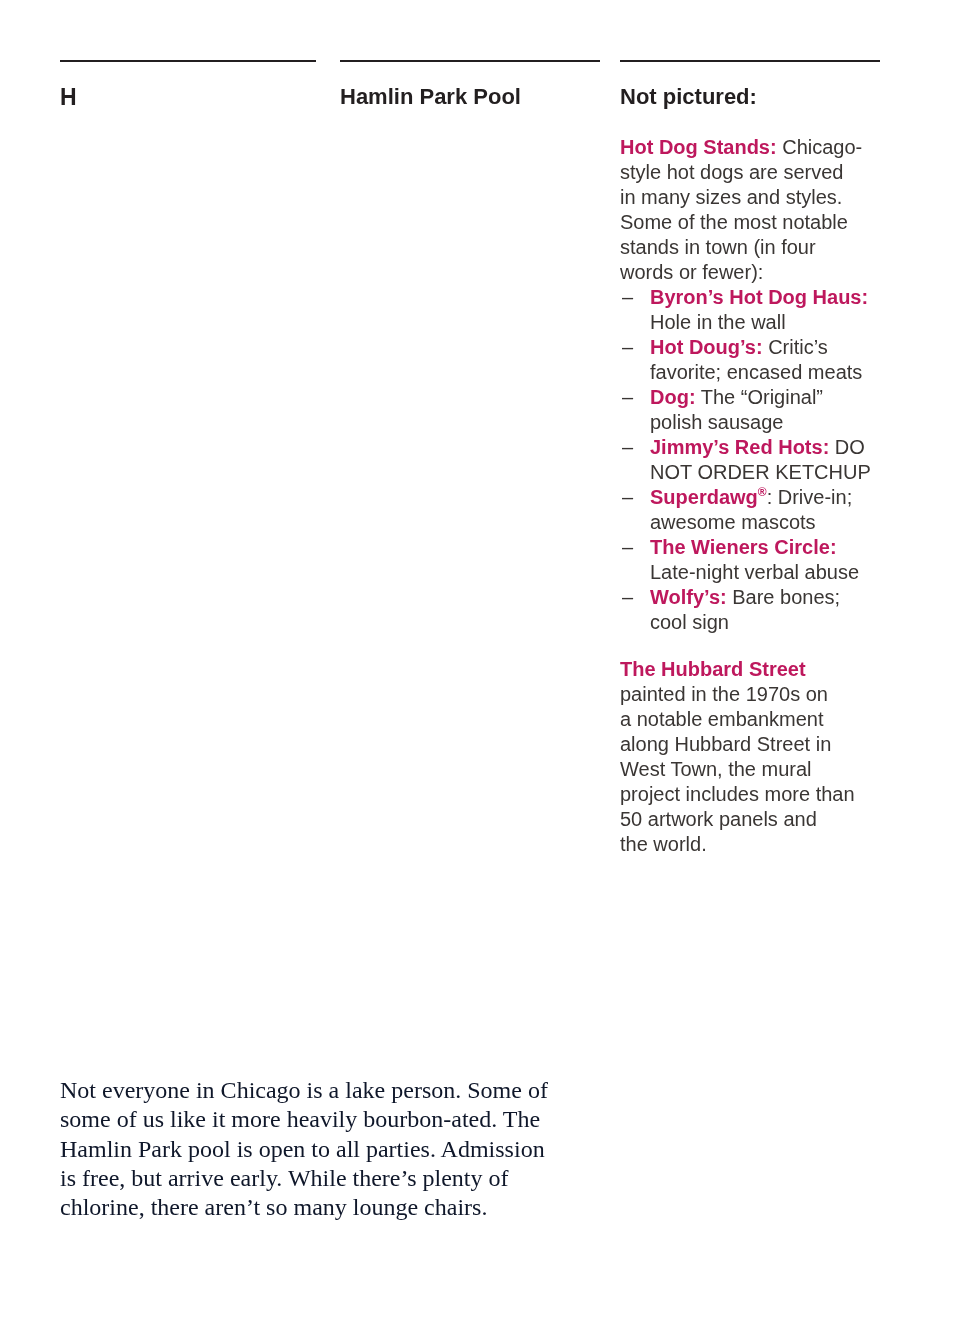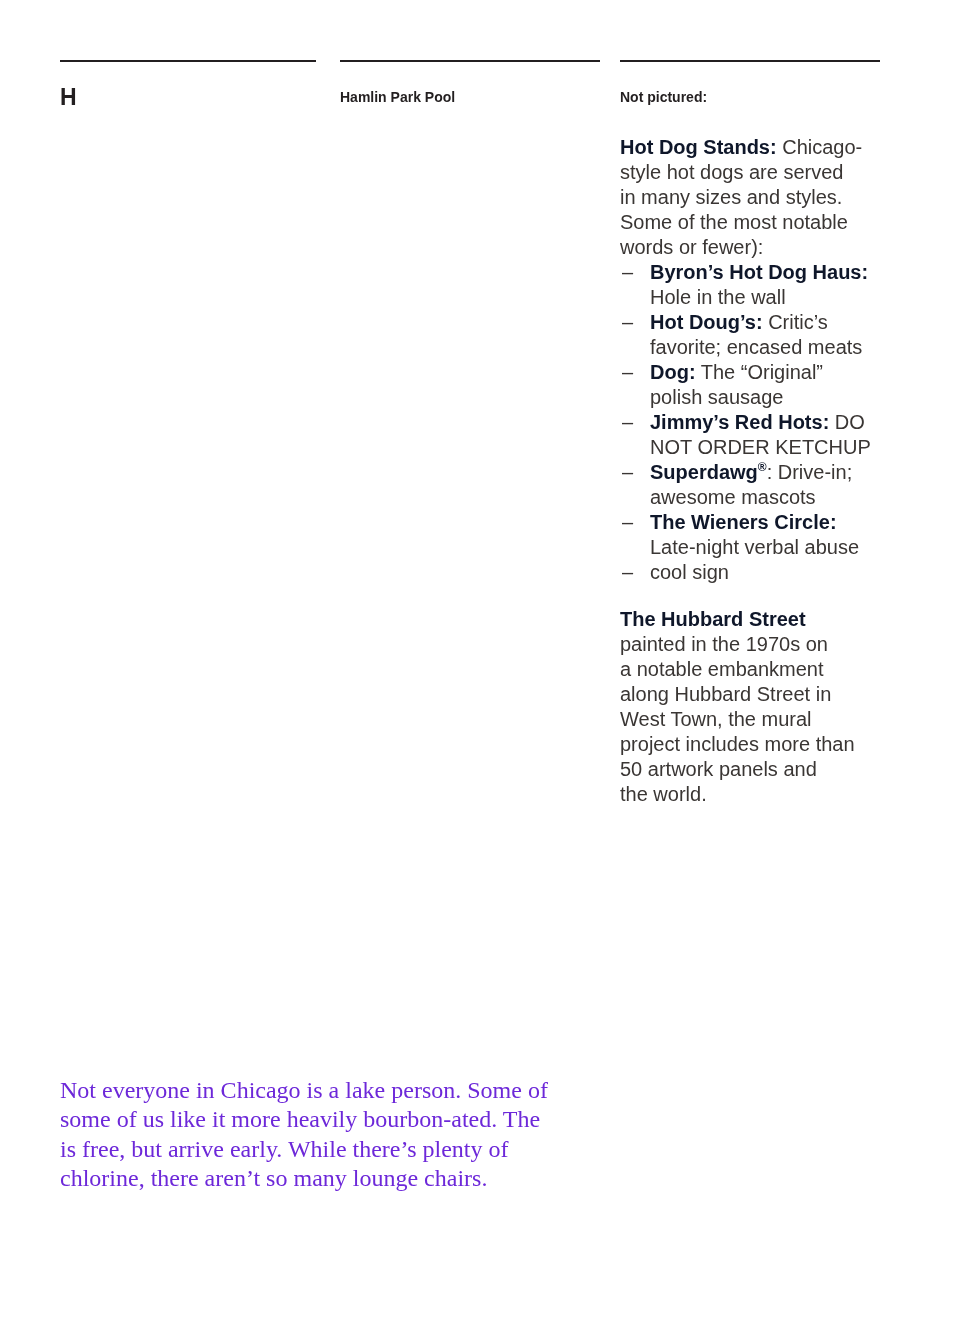--- a/index.html
+++ b/index.html
@@ -10,64 +10,65 @@
     overflow:hidden;
     font-family:"Liberation Sans", sans-serif;
   }
   .rule{position:absolute;top:60px;height:2px;background:#231f20;}
   #rule-1{left:60px;width:256px;}
   #rule-2{left:340px;width:260px;}
   #rule-3{left:620px;width:260px;}
 
   .masthead-item{
     position:absolute;top:84px;
-    font-weight:bold;font-size:14px;line-height:26px;
+    font-weight:bold;font-size:22px;line-height:26px;
     color:#231f20;white-space:nowrap;
   }
   #section-letter{left:60px;font-size:23px;}
   #article-title{left:340px;}
   #sidebar-heading{left:620px;}
 
   #sidebar{
     position:absolute;left:620px;top:135px;width:290px;
     font-size:20px;line-height:25px;color:#3a3634;
   }
   #sidebar .line{white-space:nowrap;}
-  #sidebar b{font-weight:bold;color:#0f172a;}
+  #sidebar b{font-weight:bold;color:#be185d;}
   sup.reg{font-size:12px;line-height:0;vertical-align:super;}
 
   .stand-item{position:relative;padding-left:30px;}
   .stand-item .marker{position:absolute;left:2px;top:0;color:#3a3634;}
 
   #mural{margin-top:22px;}
 
   #body-para{
     position:absolute;left:60px;top:1076px;width:600px;
     font-family:"Liberation Serif", serif;
-    font-size:24px;line-height:29.3px;color:#6d28d9;
+    font-size:24px;line-height:29.3px;color:#0f172a;
   }
   #body-para .line{white-space:nowrap;}
 </style>
 </head>
 <body>
 
 <div class="rule" id="rule-1"></div>
 <div class="rule" id="rule-2"></div>
 <div class="rule" id="rule-3"></div>
 
 <div id="section-letter" class="masthead-item">H</div>
 <div id="article-title" class="masthead-item">Hamlin Park Pool</div>
 <div id="sidebar-heading" class="masthead-item">Not pictured:</div>
 
 <div id="sidebar">
   <div id="intro">
       <div class="line"><span><b>Hot Dog Stands:</b></span><span> Chicago-</span></div>
       <div class="line"><span>style hot dogs are served</span></div>
       <div class="line"><span>in many sizes and styles.</span></div>
       <div class="line"><span>Some of the most notable</span></div>
+      <div class="line"><span>stands in town (in four</span></div>
       <div class="line"><span>words or fewer):</span></div>
     </div>
   <div id="stands">
       <div class="stand-item">
         <span class="marker">–</span>
         <div class="line"><span><b>Byron’s Hot Dog Haus:</b></span></div>
         <div class="line"><span>Hole in the wall</span></div>
       </div>
       <div class="stand-item">
         <span class="marker">–</span>
@@ -89,33 +90,35 @@
         <div class="line"><span><b>Superdawg</b></span><sup class="reg"><b>®</b></sup><span>: Drive-in;</span></div>
         <div class="line"><span>awesome mascots</span></div>
       </div>
       <div class="stand-item">
         <span class="marker">–</span>
         <div class="line"><span><b>The Wieners Circle:</b></span></div>
         <div class="line"><span>Late-night verbal abuse</span></div>
       </div>
       <div class="stand-item">
         <span class="marker">–</span>
+        <div class="line"><span><b>Wolfy’s:</b></span><span> Bare bones;</span></div>
         <div class="line"><span>cool sign</span></div>
       </div>
     </div>
   <div id="mural">
       <div class="line"><span><b>The Hubbard Street</b></span></div>
       <div class="line"><span>painted in the 1970s on</span></div>
       <div class="line"><span>a notable embankment</span></div>
       <div class="line"><span>along Hubbard Street in</span></div>
       <div class="line"><span>West Town, the mural</span></div>
       <div class="line"><span>project includes more than</span></div>
       <div class="line"><span>50 artwork panels and</span></div>
       <div class="line"><span>the world.</span></div>
     </div>
 </div>
 
 <div id="body-para">
     <div class="line">Not everyone in Chicago is a lake person. Some of</div>
     <div class="line">some of us like it more heavily bourbon-ated. The</div>
+    <div class="line">Hamlin Park pool is open to all parties. Admission</div>
     <div class="line">is free, but arrive early. While there’s plenty of</div>
     <div class="line">chlorine, there aren’t so many lounge chairs.</div>
   </div>
 
 </body></html>

